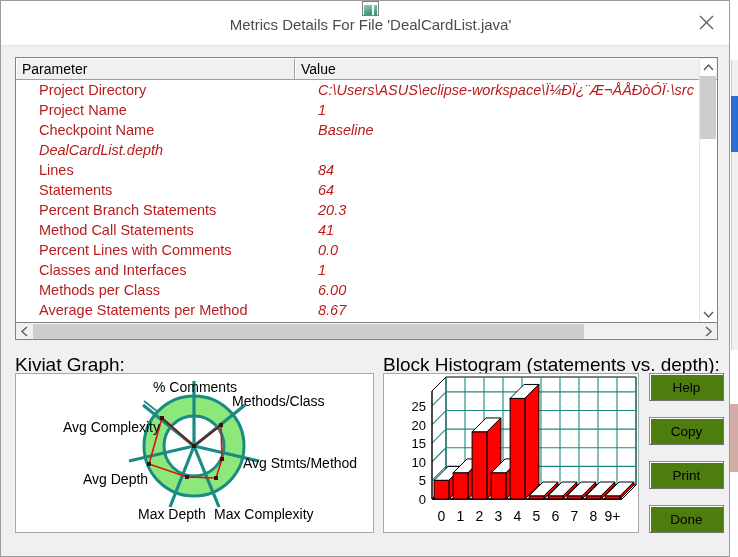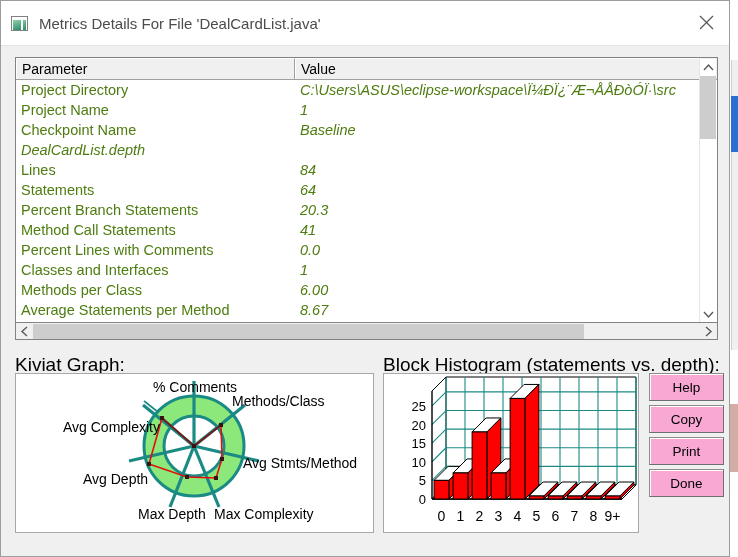--- a/index.html
+++ b/index.html
@@ -56,20 +56,21 @@
   }
 
   
   #titlebar {
     position: relative;
     height: 44px;
     background: #ffffff;
     border-bottom: 1px solid #e4e4e4;
     display: flex;
     align-items: center;
+    flex-direction: column;
   }
   #title-icon {
     margin-left: 10px;
     width: 17px; height: 15px;
     border: 1px solid #808080;
     background: #fdfdfd;
     display: block;
     position: relative;
     box-sizing: border-box;
   }
@@ -145,26 +146,26 @@
     position: relative;
     width: 690px;
   }
   .grid-row {
     display: flex;
     height: 20px;
     align-items: center;
   }
   .cell {
     font-size: 14.5px;
-    color: #4d7c0f;
+    color: #b91c1c;
     line-height: 19px;
     white-space: nowrap;
     overflow: hidden;
     box-sizing: border-box;
-    padding-left: 5px;
+    padding-left: 23px;
   }
   .cell.c0 { width: 279px; }
   .cell.c1 { width: 410px; font-style: italic; }
 
   
   #grid-vscroll {
     position: absolute;
     right: 1px; top: 1px;
     width: 16px; height: 264px;
     background: #ffffff;
@@ -242,22 +243,22 @@
   #button-col {
     position: absolute;
     left: 648px;
     top: 372px;
     width: 75px;
   }
   .dlg-button {
     display: block;
     width: 75px;
     height: 28px;
-    margin-bottom: 4px;
-    background: #f9a8d4;
+    margin-bottom: 16px;
+    background: #4d7c0f;
     border: 1px solid #8c8c8c;
     border-bottom-color: #707070;
     border-right-color: #707070;
     box-shadow: inset 1px 1px 0 #ffffff;
     font-family: "Liberation Sans", sans-serif;
     font-size: 13.5px;
     color: #000;
     box-sizing: border-box;
     cursor: default;
     padding: 0;

